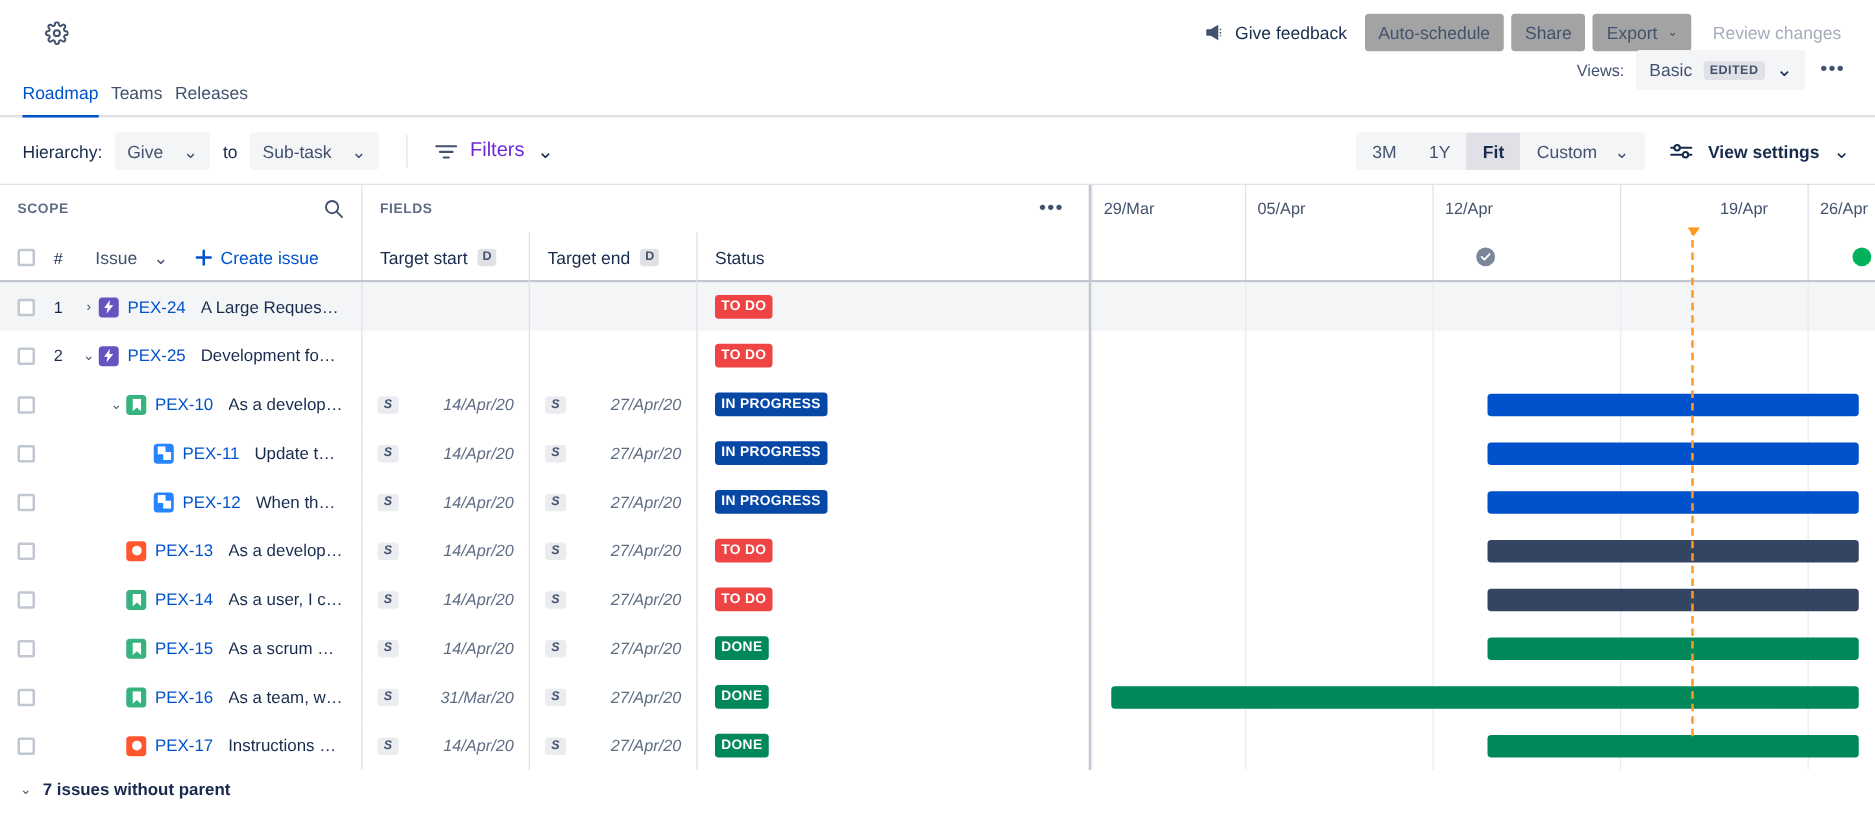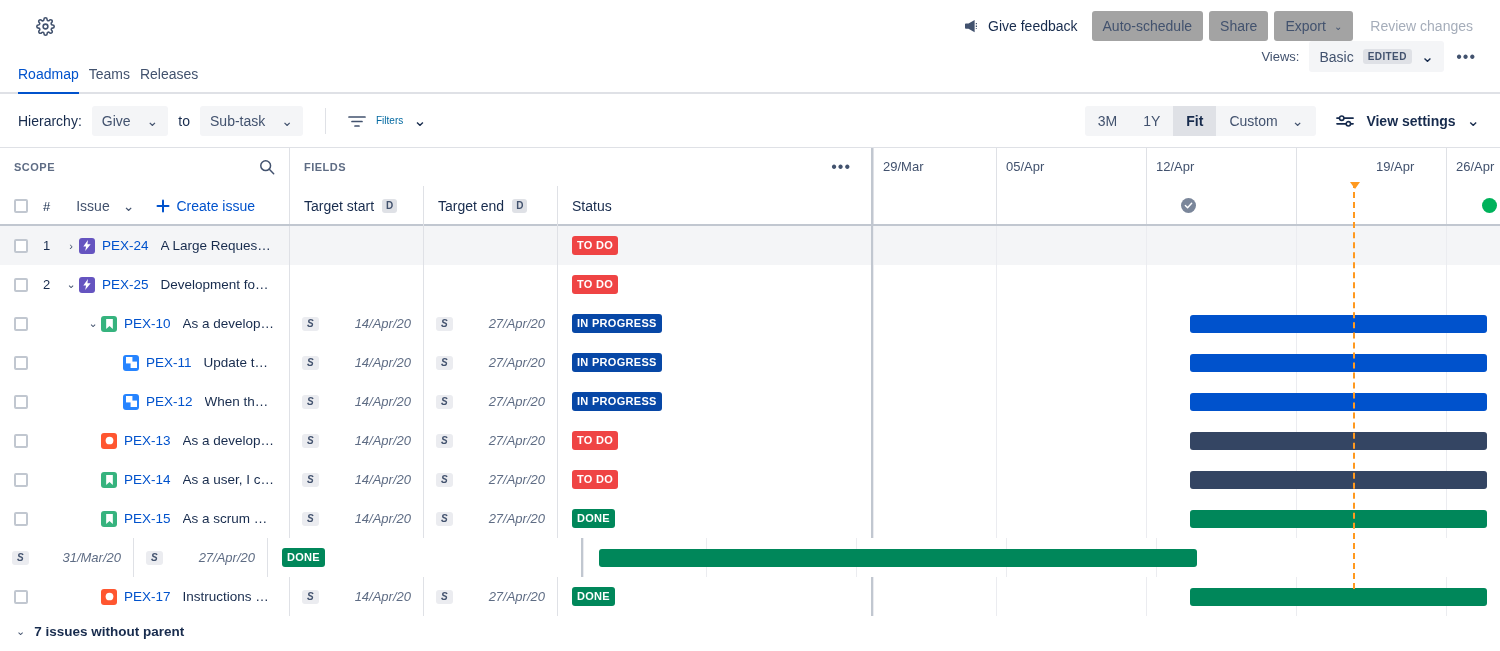--- a/index.html
+++ b/index.html
@@ -76,21 +76,21 @@
   }
   .ctrl-label { font-size: 14px; color: #172B4D; margin-right: 10px; }
   .sel {
     background: #F4F5F7; border-radius: 3px; padding: 7px 10px;
     display: flex; align-items: center; gap: 16px; cursor: pointer;
     font-size: 14px; color: #42526E; min-width: 72px;
   }
   .word-to { font-size: 14px; color: #172B4D; margin: 0 10px; }
   .vdiv { width: 1px; height: 26px; background: #DFE1E6; margin: 0 22px; }
   .filters { display: flex; align-items: center; gap: 10px; cursor: pointer; }
-  .filters-txt { font-size: 10px; color: #0369a1; }
+  .filters-txt { font-size: 16px; color: #6d28d9; }
   .ctrl-right { margin-left: auto; display: flex; align-items: center; gap: 20px; }
   .seg { display: flex; background: #F4F5F7; border-radius: 3px; overflow: hidden; }
   .seg-item {
     font-size: 14px; color: #42526E; padding: 7px 13px; cursor: pointer;
     display:flex; align-items:center; gap: 14px;
   }
   .seg-item.active { background: #DFE1E6; color: #172B4D; font-weight: 600; }
   .viewset { display: flex; align-items: center; gap: 11px; cursor: pointer; padding-right: 4px;}
   .viewset-txt { font-size: 14px; color: #172B4D; font-weight: 600; }
 
@@ -690,20 +690,33 @@
         <div class="r-time">
           <div class="tline" style="left: 0px;"></div>
           <div class="tline" style="left: 123px;"></div>
           <div class="tline" style="left: 273px;"></div>
           <div class="tline" style="left: 423px;"></div>
           <div class="tline" style="left: 573px;"></div>
           <div class="bar green" style="left: 317px; width: 297px;"></div>
         </div>
       </div>
       <div class="row">
+        <div class="r-scope">
+          <span class="cbx"></span>
+          <span class="r-num"></span>
+          <span style="display:inline-block;width:22px"></span>
+          <span class="twisty"></span>
+          <span class="itype story">
+            <svg width="9" height="10" viewBox="0 0 10 12">
+              <path d="M1 0h8v12L5 8.5 1 12z" fill="#fff"></path>
+            </svg>
+          </span>
+          <span class="ikey">PEX-16</span>
+          <span class="isum">As a team, w…</span>
+        </div>
         <div class="r-fields">
           <div class="fcell start">
             <span class="schip">S</span>
             <span class="dateval">31/Mar/20</span>
           </div>
           <div class="fcell end">
             <span class="schip">S</span>
             <span class="dateval">27/Apr/20</span>
           </div>
           <div class="fcell status">

